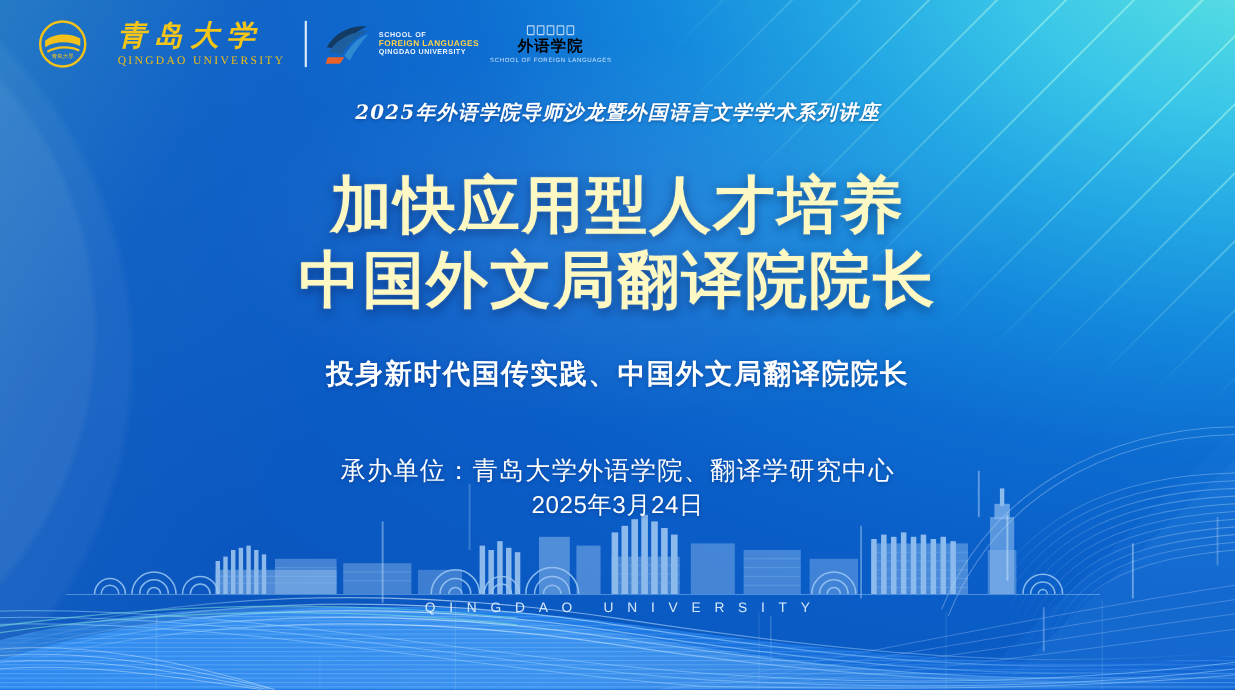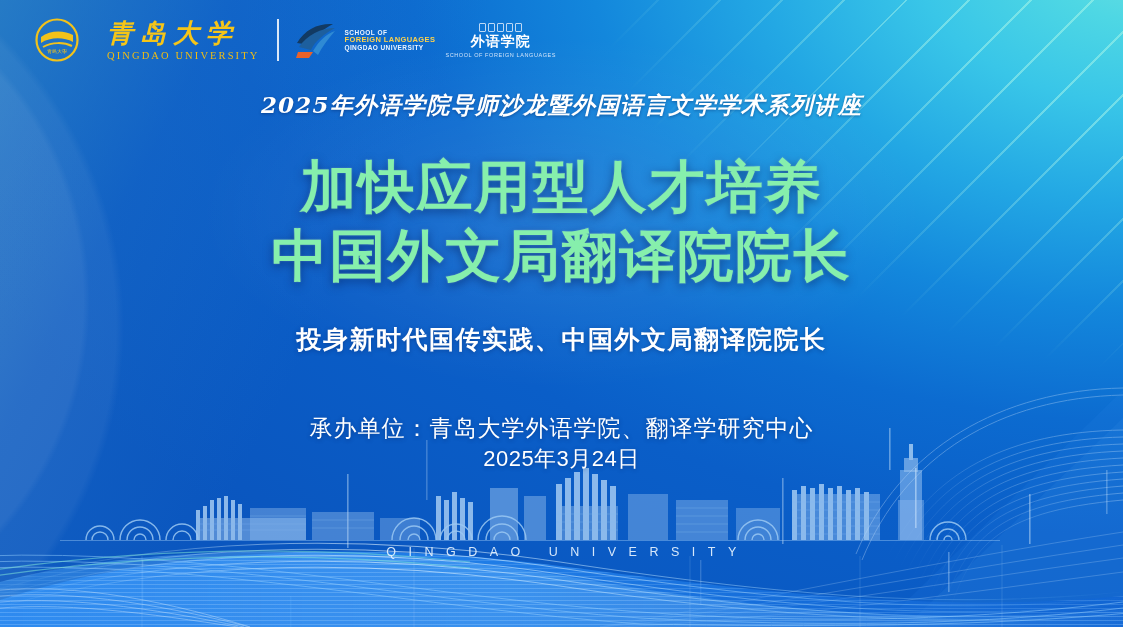--- a/index.html
+++ b/index.html
@@ -55,36 +55,36 @@
   .divider{width:2px;height:42px;background:rgba(255,255,255,.85);margin:0 14px 0 18px;flex:none;}
   .sfl{display:flex;align-items:center;justify-content:center;}
   .sfl-mark{width:44px;height:38px;flex:none;}
   .sfl-text{margin-left:7px;line-height:1.12;}
   .sfl-l1{font-size:6.5px;color:#eaf3ff;letter-spacing:.5px;font-weight:700;}
   .sfl-l2{font-size:7.5px;color:#ffd24a;letter-spacing:.4px;font-weight:700;}
   .sfl-l3{font-size:6.5px;color:#eaf3ff;letter-spacing:.4px;font-weight:700;}
   .sfl-cn{margin-left:10px;text-align:center;}
   .sfl-cn-top{display:flex;gap:2px;justify-content:center;margin-bottom:1px;}
   .sfl-cn-top i{display:block;width:7px;height:9px;border:1px solid #bcd8f5;border-radius:1px;}
-  .sfl-cn-main{font-size:14px;font-weight:700;color:#ffffff;letter-spacing:1px;
+  .sfl-cn-main{font-size:14px;font-weight:700;color:#000000;letter-spacing:1px;
     font-family:"DejaVu Sans","Liberation Sans",sans-serif;}
   .sfl-cn-sub{font-size:5.5px;color:#cfe3fa;letter-spacing:.6px;margin-top:1px;}
   
   .content{position:absolute;left:0;right:0;top:0;text-align:center;}
   .subtitle{
     position:absolute;top:90px;width:100%;
     font-family:"DejaVu Serif","Liberation Serif",serif;
     font-weight:700;font-style:italic;color:#ffffff;
-    font-size:23px;letter-spacing:1.2px;
+    font-size:18px;letter-spacing:1.2px;
     text-shadow:0 1px 3px rgba(0,30,90,.45);
   }
   .title{position:absolute;top:152px;width:100%;}
   .title-line{
     font-family:"DejaVu Sans","Liberation Sans",sans-serif;
-    font-weight:700;color:#86efac;font-size:56px;line-height:69px;
+    font-weight:700;color:#fef9c3;font-size:56px;line-height:69px;
     letter-spacing:2px;
     text-shadow:0 3px 10px rgba(0,25,85,.55), 0 0 2px rgba(255,255,255,.35);
   }
   .speaker{position:absolute;top:318px;width:100%;}
   .speaker-line{
     font-family:"DejaVu Serif","Liberation Serif",serif;
     font-weight:700;color:#ffffff;font-size:25px;line-height:44px;
     letter-spacing:1.5px;text-shadow:0 1px 4px rgba(0,30,90,.4);
   }
   .host{position:absolute;top:412px;width:100%;}

